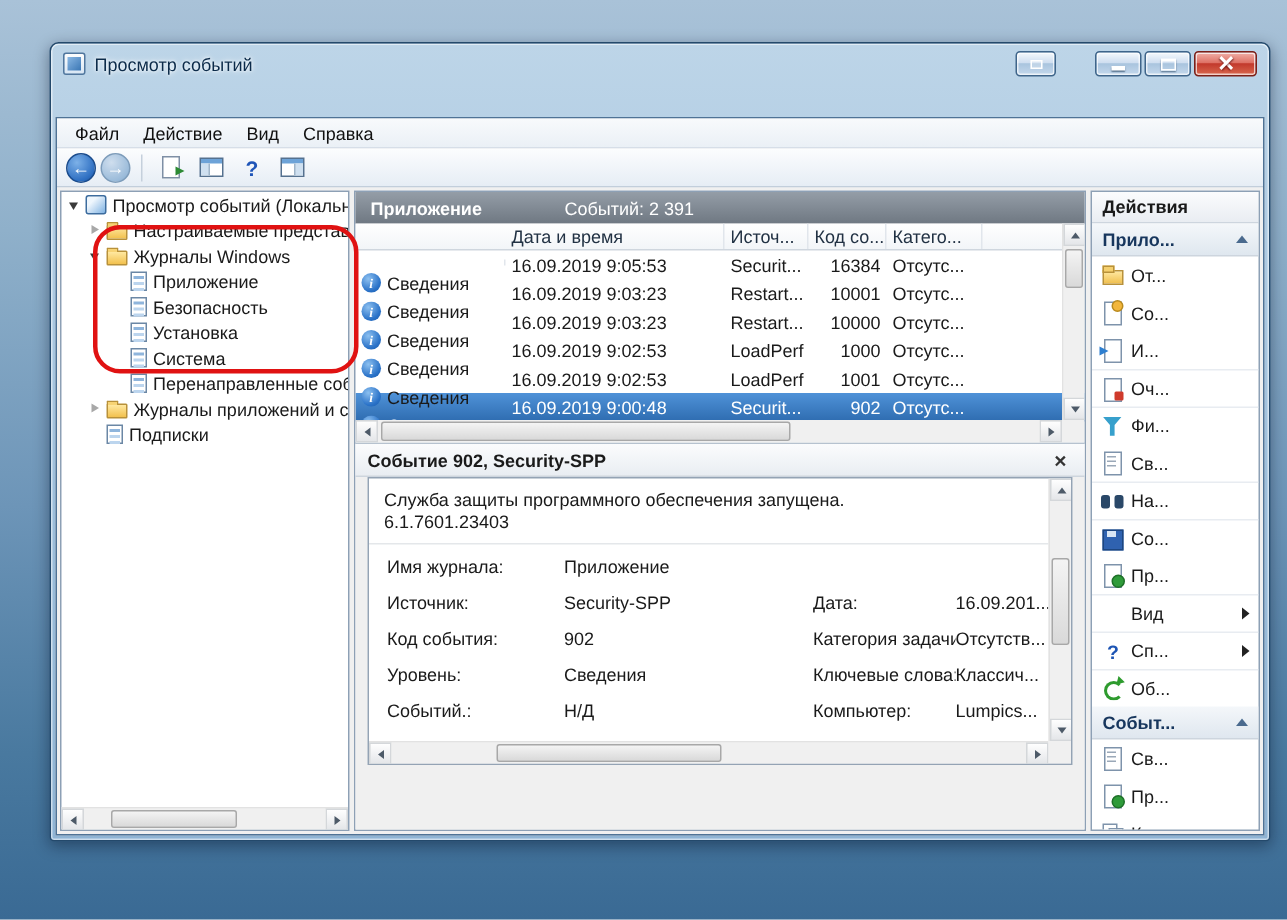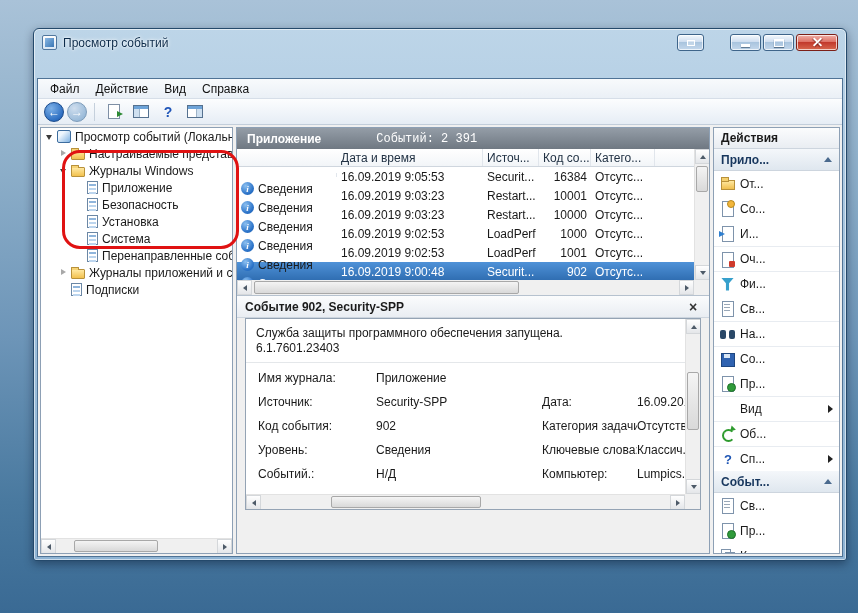--- a/index.html
+++ b/index.html
@@ -99,21 +99,21 @@
   .sb-track { position:relative; flex:1; background:#f0f0f0; }
   .sb-thumb { position:absolute; background:linear-gradient(#f4f4f4,#d9d9d9); border:1px solid #a8a8a8; border-radius:2px; }
   .hbar { display:flex; height:15px; background:#f0f0f0; }
   .tree-hscroll { position:absolute; left:0; right:0; bottom:0; border-top:1px solid #e2e2e2; }
 
   
   .center-pane { flex:1; min-width:0; display:flex; flex-direction:column; background:#fff; border:1px solid #8da0b5; }
   .log-header { height:21px; flex:none; display:flex; align-items:center; padding:0 10px;
     background:linear-gradient(#949da7,#6f7882); color:#fff; }
   .log-title { font-weight:bold; }
-  .log-count { margin-left:55px;font-family:Liberation Mono, monospace; }
+  .log-count { margin-left:55px; }
 
   .grid { position:relative; flex:none; height:147px; border-bottom:1px solid #b6c2cf; overflow:hidden; }
   .grid-header { height:18px; display:flex; padding-right:15px; background:linear-gradient(#ffffff,#f2f5f8);
     border-bottom:1px solid #cfd6de; color:#223244; }
   .gh { padding:2px 4px; border-right:1px solid #e1e6ec; white-space:nowrap; overflow:hidden; flex:none; }
   .w-level{width:100px;margin-top:24px;} .w-date{width:146px;} .w-src{width:56px;} .w-code{width:52px;} .w-cat{width:64px;}
   .w-fill{flex:1; border-right:none;}
   .grow { height:19px; display:flex; align-items:center; padding-right:15px; color:#1a1a1a; }
   .cell { padding:0 4px; white-space:nowrap; overflow:hidden; flex:none; display:flex; align-items:center; gap:4px; }
   .c-code { justify-content:flex-end; }
@@ -144,21 +144,21 @@
   .frow { height:24px; display:flex; align-items:center; padding-left:12px; margin-right:15px; overflow:hidden; }
   .flabel { width:118px; flex:none; }
   .fvalue { width:166px; flex:none; white-space:nowrap; overflow:hidden; }
   .flabel2 { width:95px; flex:none; white-space:nowrap; overflow:hidden; }
   .fvalue2 { flex:1; white-space:nowrap; overflow:hidden; }
   .pb-vscroll { position:absolute; top:0; right:0; bottom:15px; width:15px; display:flex; flex-direction:column;
     background:#f0f0f0; border-left:1px solid #e2e2e2; }
   .pb-hscroll { position:absolute; left:0; right:15px; bottom:0; border-top:1px solid #e2e2e2; }
 
   
-  .actions-pane { width:127px; flex:none; display:flex; flex-direction:column; overflow:hidden;
+  .actions-pane { width:113px; flex:none; display:flex; flex-direction:column; overflow:hidden;
     background:#fff; border:1px solid #8da0b5; color:#1a1a1a; }
   .actions-title { height:21px; flex:none; display:flex; align-items:center; padding:0 7px; font-weight:bold;
     background:linear-gradient(#fbfcfd,#e9edf2); border-bottom:1px solid #cdd5de; }
   .asec { height:22px; flex:none; display:flex; align-items:center; padding:0 7px; font-weight:bold; color:#17365d;
     background:linear-gradient(#f4f7fa,#dfe7ef); border-bottom:1px solid #cdd5de; }
   .chev { margin-left:auto; width:0; height:0; border-left:4px solid transparent; border-right:4px solid transparent;
     border-bottom:5px solid #4a6a8e; }
   .aitem { height:25px; flex:none; display:flex; align-items:center; padding:0 6px; gap:5px;
     white-space:nowrap; overflow:hidden; }
   .aitem.sep { border-top:1px solid #e8ecf1; }
@@ -528,28 +528,28 @@
         <div class="aitem">
           <span class="ai ai-page ai-check"></span>
           <span>Пр...</span>
         </div>
         <div class="aitem sep">
           <span class="ai"></span>
           <span>Вид</span>
           <span class="sub"></span>
         </div>
         <div class="aitem sep">
-          <span class="ai ai-refresh"></span>
-          <span>Об...</span>
-        </div>
-        <div class="aitem sep">
           <span class="ai ai-help"></span>
           <span>Сп...</span>
           <span class="sub"></span>
         </div>
+        <div class="aitem sep">
+          <span class="ai ai-refresh"></span>
+          <span>Об...</span>
+        </div>
 
         <div class="asec">
           <span>Событ...</span>
           <span class="chev"></span>
         </div>
 
         <div class="aitem">
           <span class="ai ai-page ai-lines"></span>
           <span>Св...</span>
         </div>

